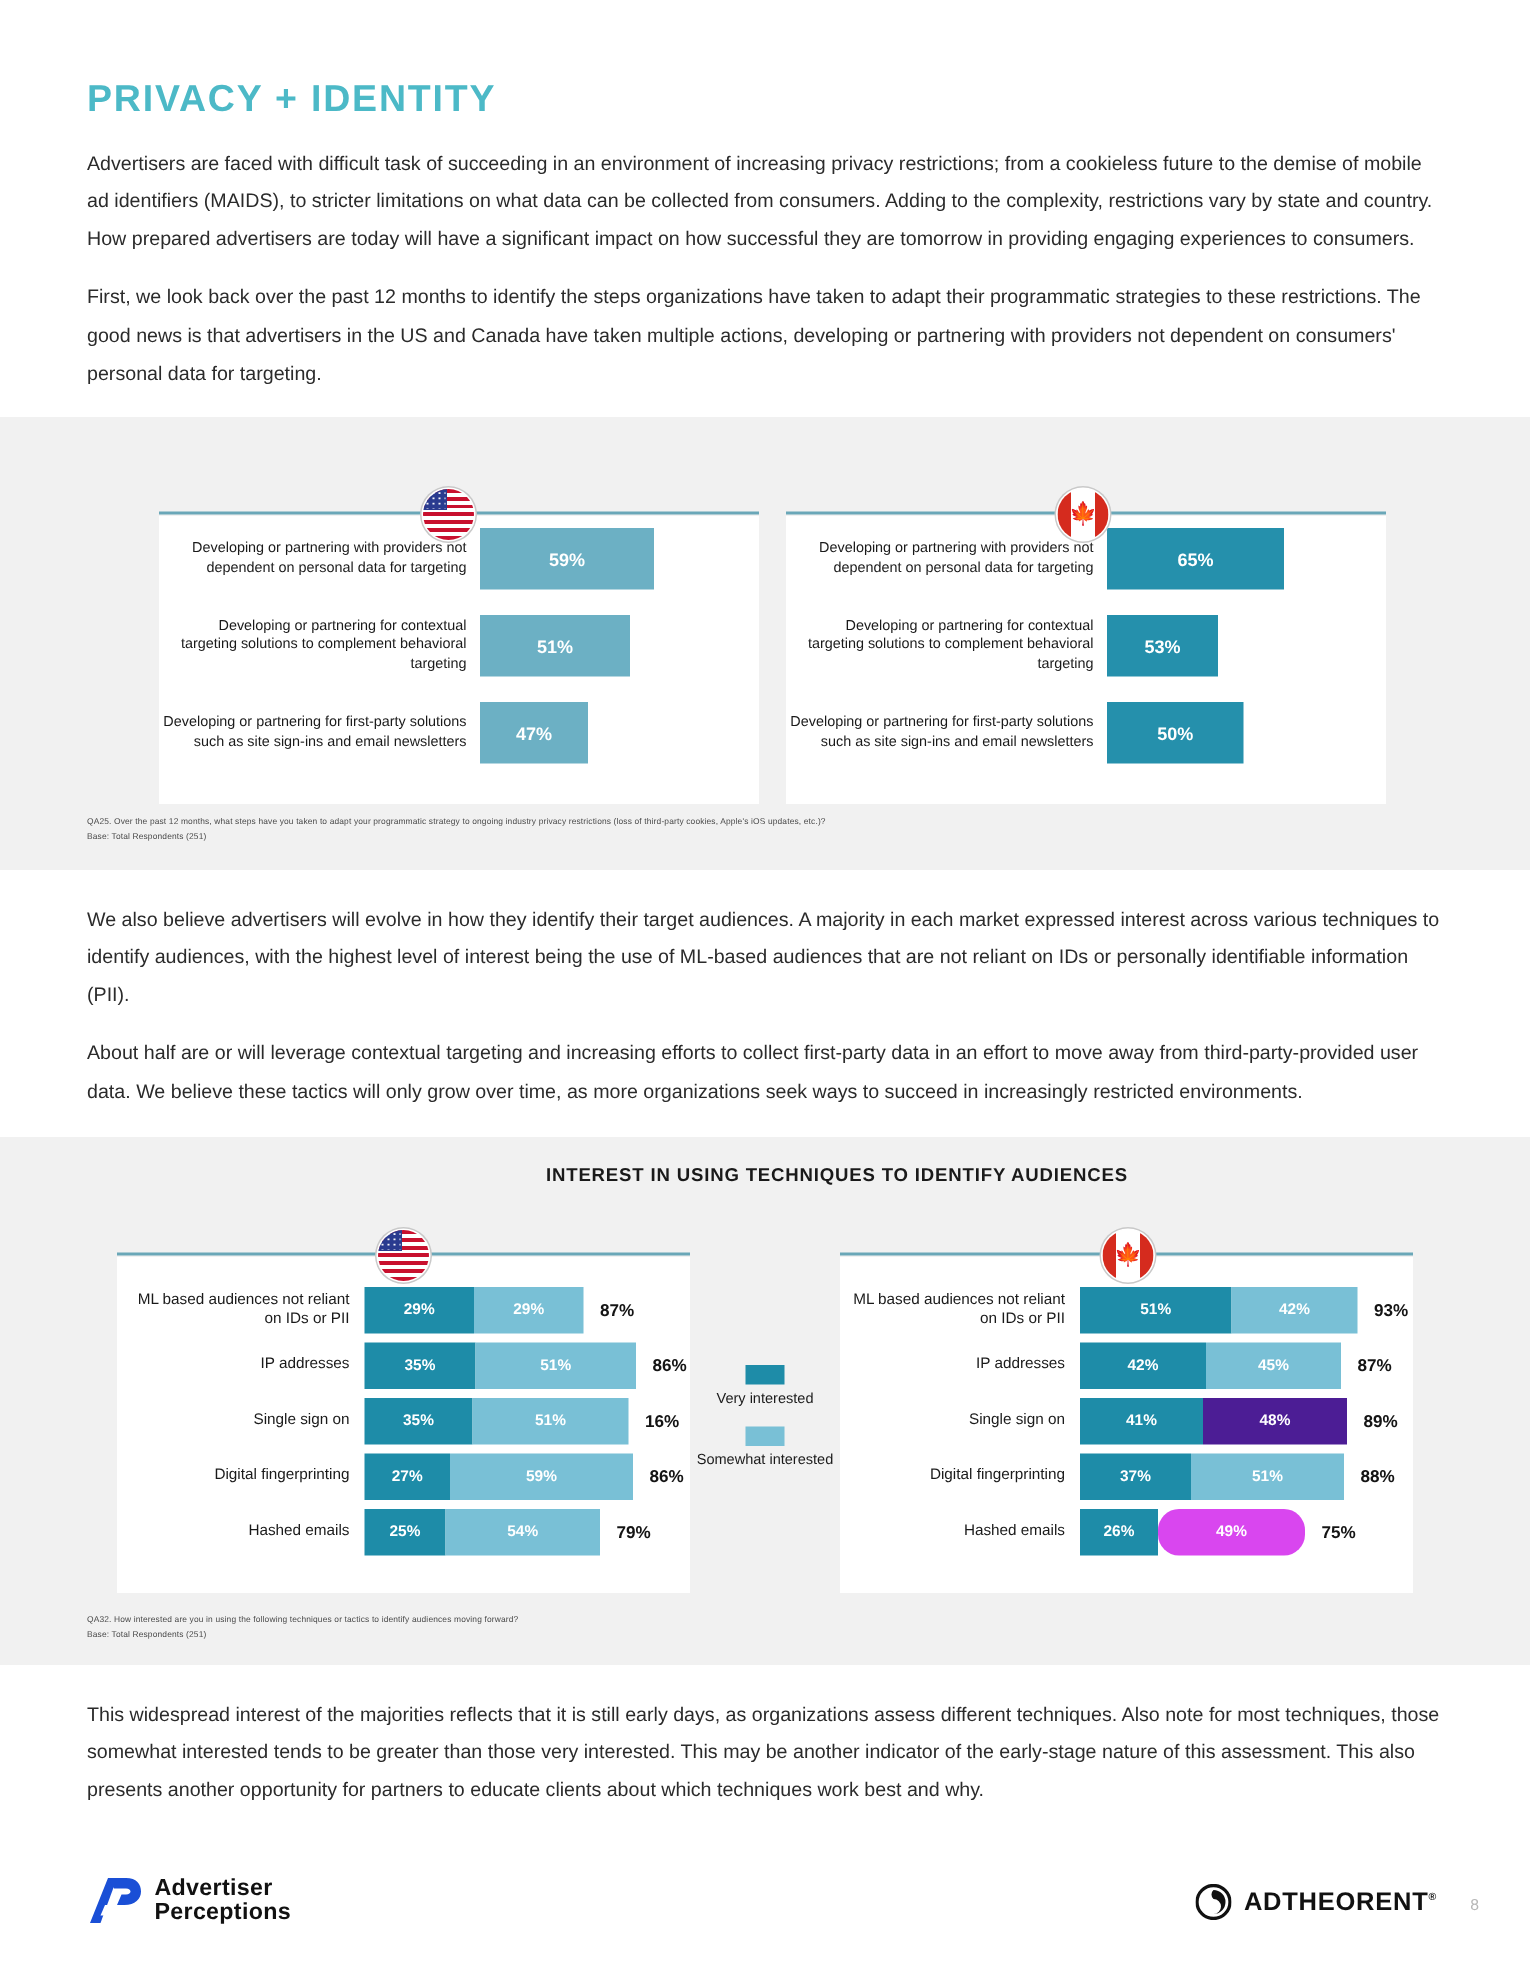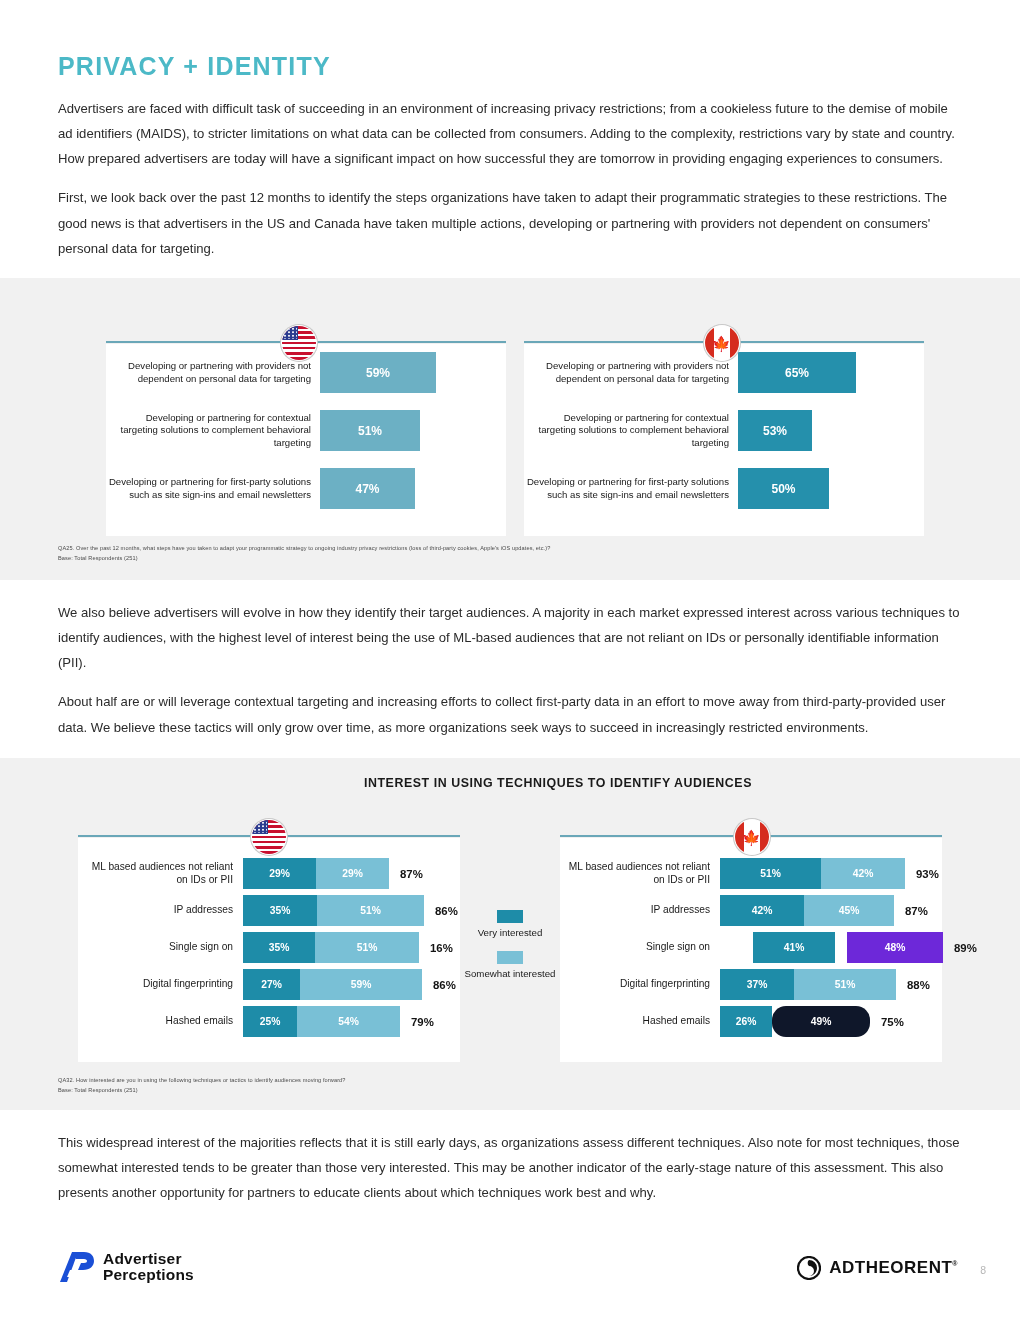--- a/index.html
+++ b/index.html
@@ -141,21 +141,21 @@
       <div class="srow" style="left:0;top:8px;">
         <div class="slabel" style="width:205px;">Developing or partnering with providers not dependent on personal data for targeting</div>
         <div class="sbar" style="width:116px;background:#6cb0c4;">59%</div>
       </div>
       <div class="srow" style="left:0;top:66px;">
         <div class="slabel" style="width:205px;">Developing or partnering for contextual targeting solutions to complement behavioral targeting</div>
         <div class="sbar" style="width:100px;background:#6cb0c4;">51%</div>
       </div>
       <div class="srow" style="left:0;top:124px;">
         <div class="slabel" style="width:205px;">Developing or partnering for first-party solutions such as site sign-ins and email newsletters</div>
-        <div class="sbar" style="width:95px;background:#6cb0c4;">47%</div>
+        <div class="sbar" style="width:72px;background:#6cb0c4;">47%</div>
       </div>
     </div>
 
     <div class="card" style="left:524px;top:66px;width:400px;height:192px;">
       <div class="srow" style="left:0;top:8px;">
         <div class="slabel" style="width:205px;">Developing or partnering with providers not dependent on personal data for targeting</div>
         <div class="sbar" style="width:118px;background:#2590ac;">65%</div>
       </div>
       <div class="srow" style="left:0;top:66px;">
         <div class="slabel" style="width:205px;">Developing or partnering for contextual targeting solutions to complement behavioral targeting</div>
@@ -257,38 +257,38 @@
         <div class="klabel" style="width:150px;">IP addresses</div>
         <div class="kstack">
           <div class="kseg" style="width:84px;background:#1e8ca8;">42%</div>
           <div class="kseg" style="width:90px;background:#79c0d6;">45%</div>
         </div>
         <div class="ktotal">87%</div>
       </div>
       <div class="krow" style="left:0;top:94px;">
         <div class="klabel" style="width:150px;">Single sign on</div>
         <div class="kstack">
-          <div class="kseg" style="width:82px;background:#1e8ca8;margin-left:33px;">41%</div>
-          <div class="kseg" style="width:96px;background:#6d28d9;margin-left:12px;">48%</div>
+          <div class="kseg" style="width:82px;background:#1e8ca8;">41%</div>
+          <div class="kseg" style="width:96px;background:#4c1d95;">48%</div>
         </div>
         <div class="ktotal">89%</div>
       </div>
       <div class="krow" style="left:0;top:131px;">
         <div class="klabel" style="width:150px;">Digital fingerprinting</div>
         <div class="kstack">
           <div class="kseg" style="width:74px;background:#1e8ca8;">37%</div>
           <div class="kseg" style="width:102px;background:#79c0d6;">51%</div>
         </div>
         <div class="ktotal">88%</div>
       </div>
       <div class="krow" style="left:0;top:168px;">
         <div class="klabel" style="width:150px;">Hashed emails</div>
         <div class="kstack">
           <div class="kseg" style="width:52px;background:#1e8ca8;">26%</div>
-          <div class="kseg" style="width:98px;background:#0f172a;border-radius:14px;">49%</div>
+          <div class="kseg" style="width:98px;background:#d946ef;border-radius:14px;">49%</div>
         </div>
         <div class="ktotal">75%</div>
       </div>
     </div>
 
     <div class="foot" style="top:318px;">
       <div>QA32. How interested are you in using the following techniques or tactics to identify audiences moving forward?</div>
       <div>Base: Total Respondents (251)</div>
     </div>
   </div>

